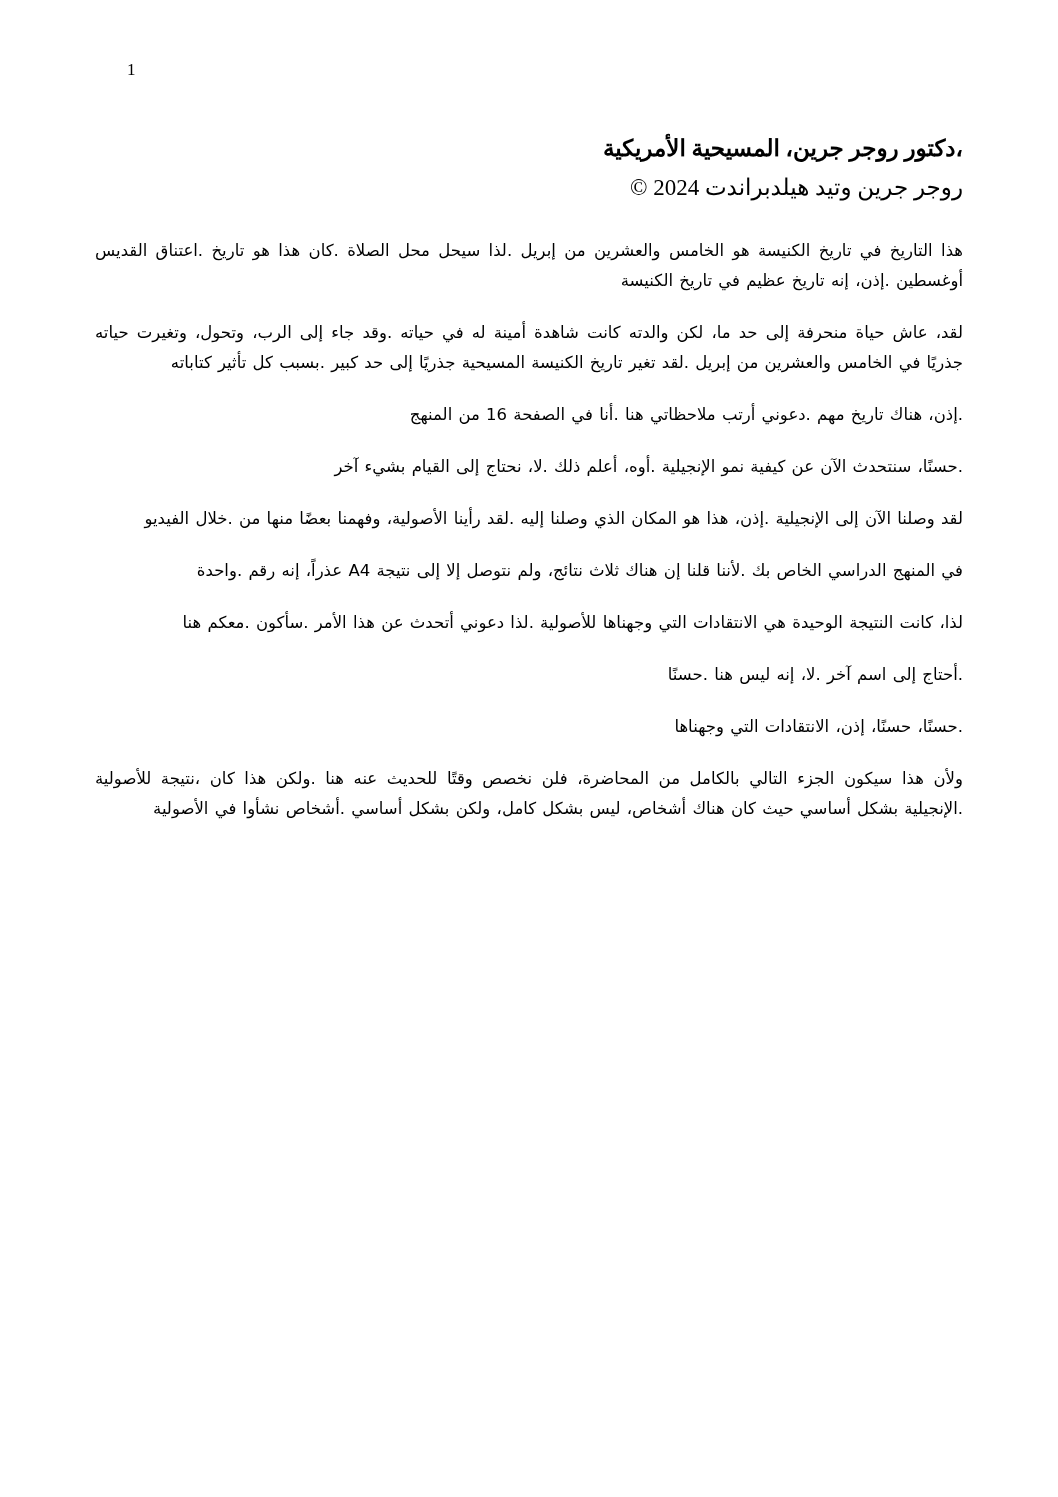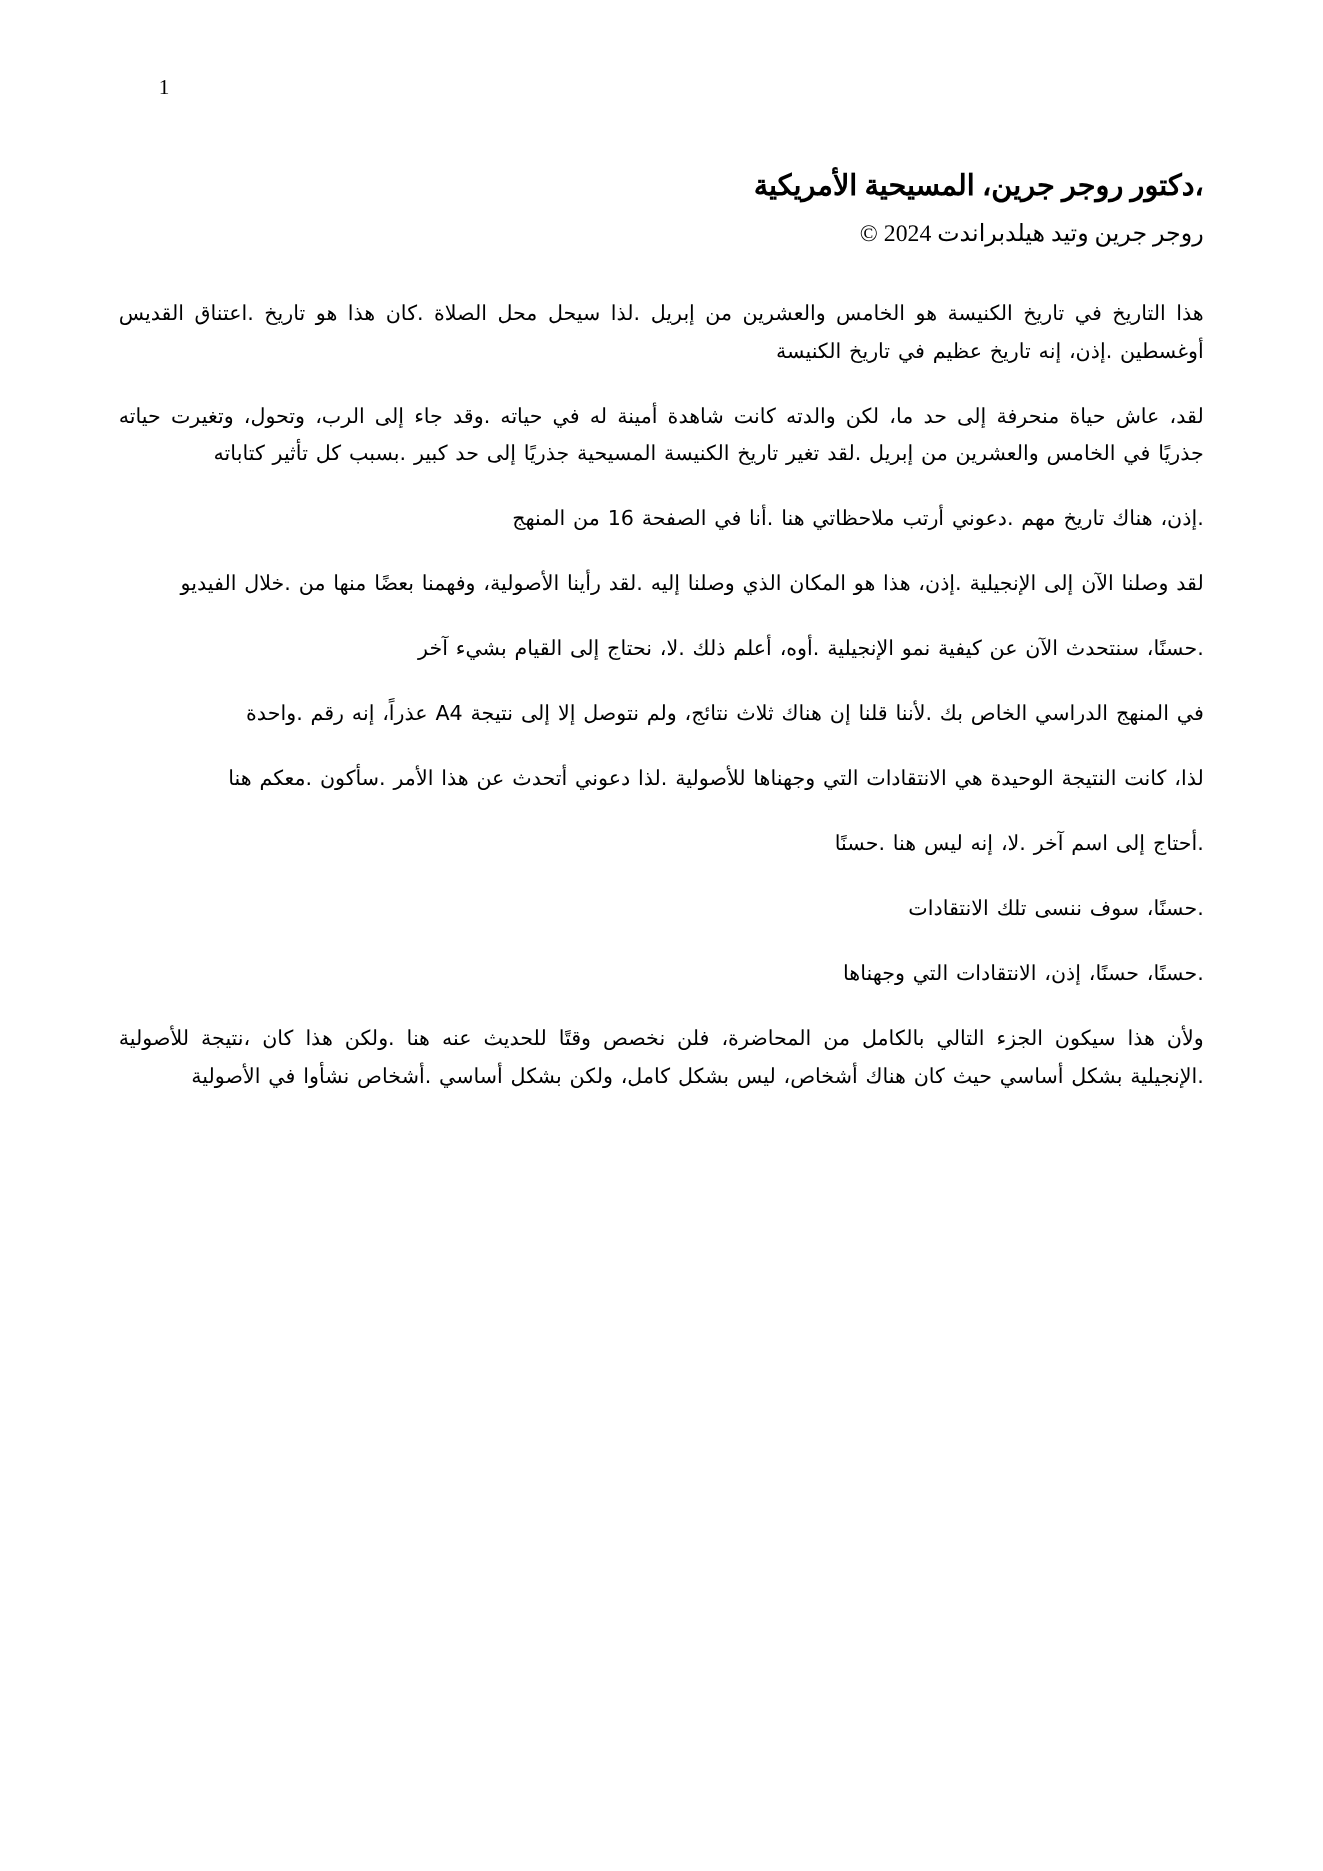--- a/index.html
+++ b/index.html
@@ -33,21 +33,21 @@
   .title-block {
     text-align: right;
     font-family: Liberation Serif, serif;
   }
   .title-line {
     font-weight: bold;
     font-size: 23px;
     line-height: 38px;
   }
   .copyright-line {
-    font-size: 19px;
+    font-size: 23px;
     line-height: 30px;
     margin-top: 5px;
   }
   .body-text {
     margin-top: 33px;
     font-size: 16.5px;
   }
   .para {
     direction: rtl;
     text-align: justify;
@@ -67,24 +67,23 @@
 
     <div class="title-block">
       <div class="title-line">،دكتور روجر جرين، المسيحية الأمريكية</div>
       <div class="copyright-line">روجر جرين وتيد هيلدبراندت 2024 ©</div>
     </div>
 
     <div class="body-text">
         <p class="para" dir="rtl">هذا التاريخ في تاريخ الكنيسة هو الخامس والعشرين من إبريل .لذا سيحل محل الصلاة .كان هذا هو تاريخ .اعتناق القديس أوغسطين .إذن، إنه تاريخ عظيم في تاريخ الكنيسة</p>
         <p class="para" dir="rtl">لقد، عاش حياة منحرفة إلى حد ما، لكن والدته كانت شاهدة أمينة له في حياته .وقد جاء إلى الرب، وتحول، وتغيرت حياته جذريًا في الخامس والعشرين من إبريل .لقد تغير تاريخ الكنيسة المسيحية جذريًا إلى حد كبير .بسبب كل تأثير كتاباته</p>
         <p class="para" dir="rtl">.إذن، هناك تاريخ مهم .دعوني أرتب ملاحظاتي هنا .أنا في الصفحة 16 من المنهج</p>
+        <p class="para" dir="rtl">.حسنًا، سنتحدث الآن عن كيفية نمو الإنجيلية .أوه، أعلم ذلك .لا، نحتاج إلى القيام بشيء آخر</p>
         <p class="para" dir="rtl">لقد وصلنا الآن إلى الإنجيلية .إذن، هذا هو المكان الذي وصلنا إليه .لقد رأينا الأصولية، وفهمنا بعضًا منها من .خلال الفيديو</p>
-        <p class="para" dir="rtl">.حسنًا، سنتحدث الآن عن كيفية نمو الإنجيلية .أوه، أعلم ذلك .لا، نحتاج إلى القيام بشيء آخر</p>
         <p class="para" dir="rtl">في المنهج الدراسي الخاص بك .لأننا قلنا إن هناك ثلاث نتائج، ولم نتوصل إلا إلى نتيجة A4 عذراً، إنه رقم .واحدة</p>
         <p class="para" dir="rtl">لذا، كانت النتيجة الوحيدة هي الانتقادات التي وجهناها للأصولية .لذا دعوني أتحدث عن هذا الأمر .سأكون .معكم هنا</p>
         <p class="para" dir="rtl">.أحتاج إلى اسم آخر .لا، إنه ليس هنا .حسنًا</p>
-        <p class="para" dir="rtl">.حسنًا، سوف ننسى تلك الانتقادات</p>
         <p class="para" dir="rtl">.حسنًا، حسنًا، إذن، الانتقادات التي وجهناها</p>
         <p class="para" dir="rtl">ولأن هذا سيكون الجزء التالي بالكامل من المحاضرة، فلن نخصص وقتًا للحديث عنه هنا .ولكن هذا كان ،نتيجة للأصولية .الإنجيلية بشكل أساسي حيث كان هناك أشخاص، ليس بشكل كامل، ولكن بشكل أساسي .أشخاص نشأوا في الأصولية</p>
       </div>
 
   </div>
 </div>
 
 </body></html>

